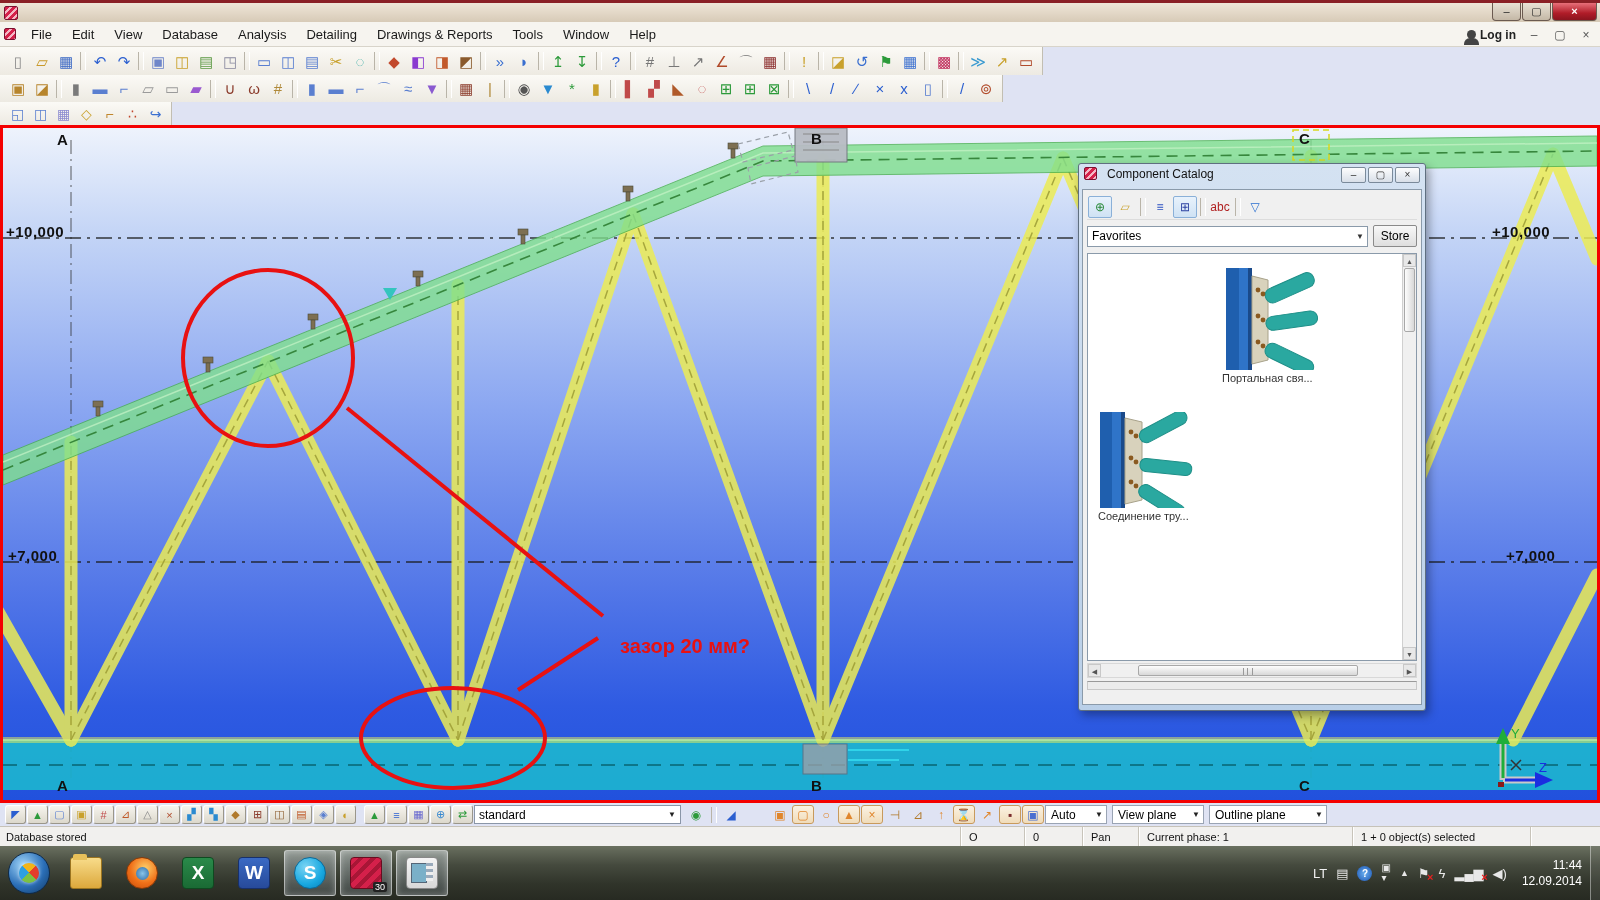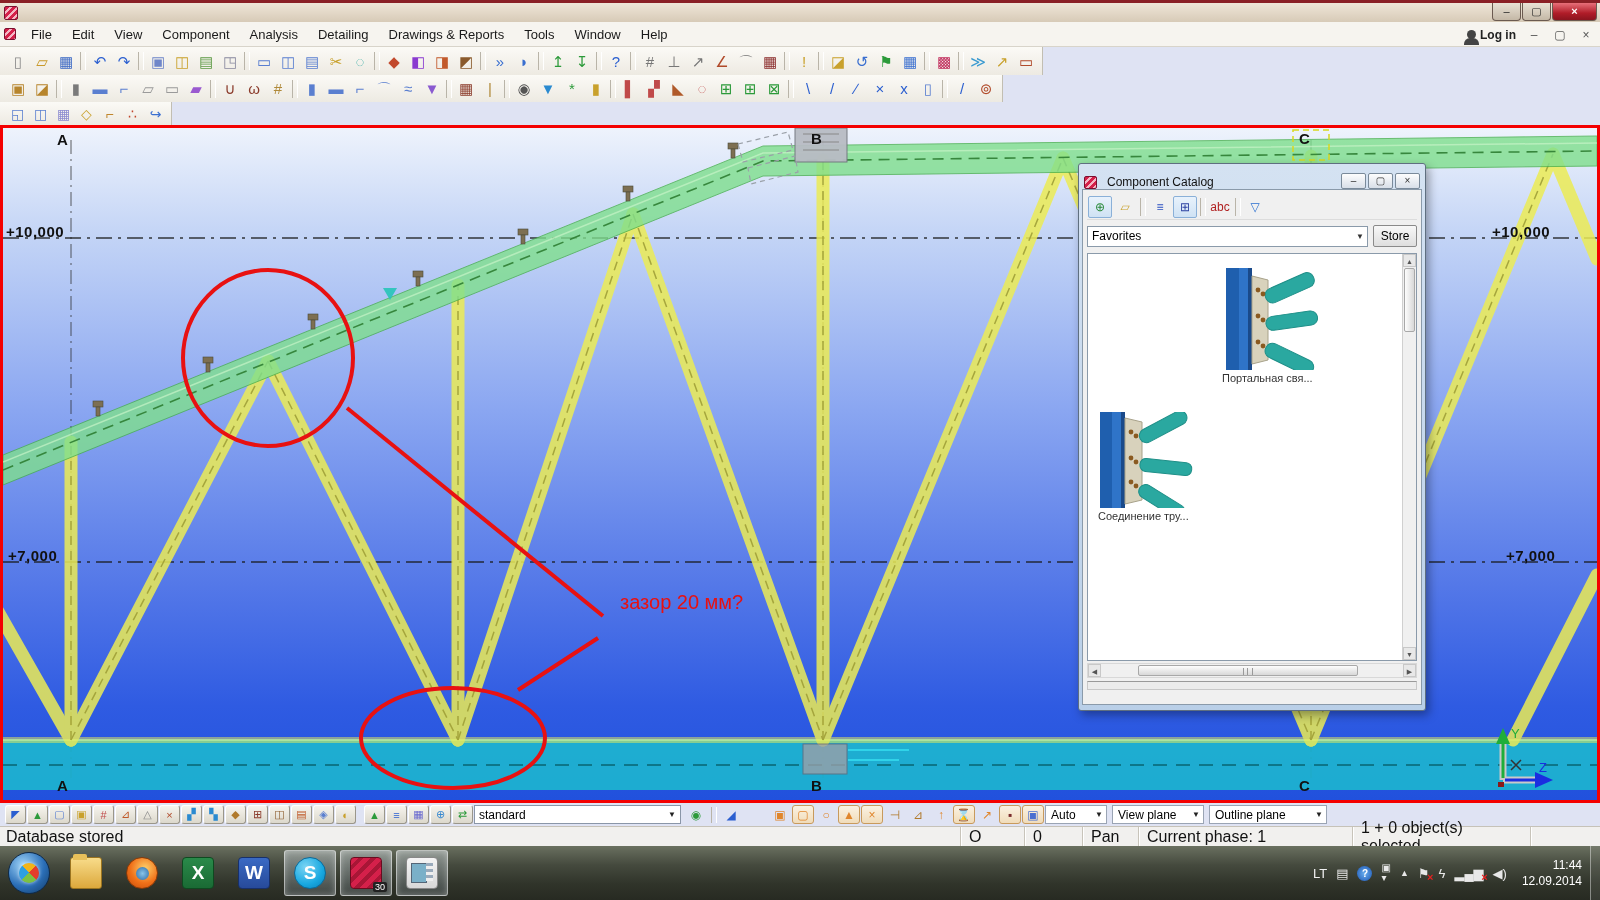--- a/index.html
+++ b/index.html
@@ -40,28 +40,28 @@
   .tb3 .ic{width:23px;height:19px;font-size:14px}
   .tsep{width:6px;height:18px;border-left:1px solid #b9b4a8;border-right:1px solid #fff;margin:0 2px}
 
   
   .viewport{position:absolute;left:0;top:125px;width:1600px;height:678px;
     border:3px solid #f40000;
     background:linear-gradient(#eef3fc 0%,#c3d4f6 16%,#8aa6f1 42%,#5478e8 68%,#2f5be2 86%,#2151dd 100%)}
   .scene,.redink{position:absolute;left:0;top:0}
   .vlabel{position:absolute;font-size:15px;font-weight:bold;color:#111;z-index:4}
   .elev{letter-spacing:0.5px}
-  .anno-text{position:absolute;left:617px;top:463px;font-size:20px;font-weight:normal;color:#e81111;z-index:4}
+  .anno-text{position:absolute;left:617px;top:507px;font-size:20px;font-weight:bold;color:#e81111;z-index:4}
   .triad{position:absolute;left:1478px;top:596px;z-index:4}
 
   
   .dialog{position:absolute;left:1078px;top:163px;width:348px;height:548px;
     background:linear-gradient(#d4e2f2,#b9cfe8);border:1px solid #5f6f80;border-radius:3px;
     box-shadow:3px 4px 10px rgba(0,0,0,.35);padding:3px;z-index:10}
-  .dlg-title{height:22px;display:flex;align-items:flex-end;padding:0 2px}
+  .dlg-title{height:22px;display:flex;align-items:flex-start;padding:0 2px}
   .dlg-title .tekla-sq{width:13px;height:13px}
   .dlg-title-text{font-size:12px;color:#111;flex:1}
   .dlg-btn{width:25px;height:16px;border:1px solid #7a8a9a;border-radius:2px;margin-left:2px;
     background:linear-gradient(#fdfdfd,#d8dfe8);text-align:center;line-height:14px;font-size:10px;color:#333}
   .dlg-body{height:516px;background:#f0f0f0;border:1px solid #8a9aaa;padding:4px}
   .cat-tools{display:flex;align-items:center;height:26px;border-bottom:1px solid #dcdcdc;padding:1px}
   .ctool{width:24px;height:22px;display:flex;align-items:center;justify-content:center;
     font-size:13px;border:1px solid transparent;border-radius:2px;margin-right:1px}
   .ctool.pressed{border-color:#8ab0d8;background:linear-gradient(#e8f2fc,#cfe2f4)}
   .ctool .g{line-height:1}
@@ -105,21 +105,21 @@
   .profile-combo{width:207px;height:19px;background:#fff;border:1px solid #8a96a8;display:flex;
     align-items:center;padding:0 4px;position:relative;font-size:12px}
   .profile-combo .dd{position:absolute;right:4px;font-size:8px;color:#222}
   .mini-combo{height:19px;background:#fff;border:1px solid #9aa4b4;display:flex;align-items:center;
     padding:0 14px 0 5px;position:relative;font-size:12px;margin-right:5px}
   .mini-combo .dd{position:absolute;right:3px;font-size:8px;color:#222}
   .bsep{width:6px;height:16px;border-left:1px solid #b9b4a8;border-right:1px solid #fff;margin:0 3px}
 
   
   .statusbar{position:absolute;left:0;top:826px;width:1600px;height:20px;background:#f1f0ee;
-    border-top:1px solid #c6c2b8;display:flex;align-items:center;font-size:16px;color:#111}
+    border-top:1px solid #c6c2b8;display:flex;align-items:center;font-size:11px;color:#111}
   .status-left{padding-left:6px;flex:1}
   .scell{height:100%;display:flex;align-items:center;padding:0 8px;
     border-left:1px solid #c8c4ba;box-shadow:inset 1px 0 0 #fff}
   .scell.c1{width:64px}.scell.c2{width:58px}.scell.c3{width:56px}.scell.c4{width:214px}.scell.c5{width:178px}.scell.c6{width:70px}
 
   
   .taskbar{position:absolute;left:0;top:846px;width:1600px;height:54px;
     background:linear-gradient(#6a7060,#454a3e 35%,#30342a 70%,#272a22);display:flex;align-items:center}
   .orb{width:42px;height:42px;border-radius:50%;margin:0 10px 0 8px;position:relative;
     background:radial-gradient(circle at 35% 30%,#9fd4f8,#2b6fb8 55%,#123a66);border:1px solid #0e2a4a}
@@ -165,21 +165,21 @@
   </div>
 </div>
 
 <div class="menubar">
   <span class="tekla-sq" style="width:12px;height:12px"></span>
   <div style="display:flex">
 
   <span class="menu-item"><span>File</span></span>
       <span class="menu-item"><span>Edit</span></span>
       <span class="menu-item"><span>View</span></span>
-      <span class="menu-item"><span>Component</span></span>
+      <span class="menu-item"><span>Database</span></span>
       <span class="menu-item"><span>Analysis</span></span>
       <span class="menu-item"><span>Detailing</span></span>
       <span class="menu-item"><span>Drawings &amp; Reports</span></span>
       <span class="menu-item"><span>Tools</span></span>
       <span class="menu-item"><span>Window</span></span>
       <span class="menu-item"><span>Help</span></span>
     </div>
   <div class="menubar-right">
     <span class="login">
       <span class="person"></span>

